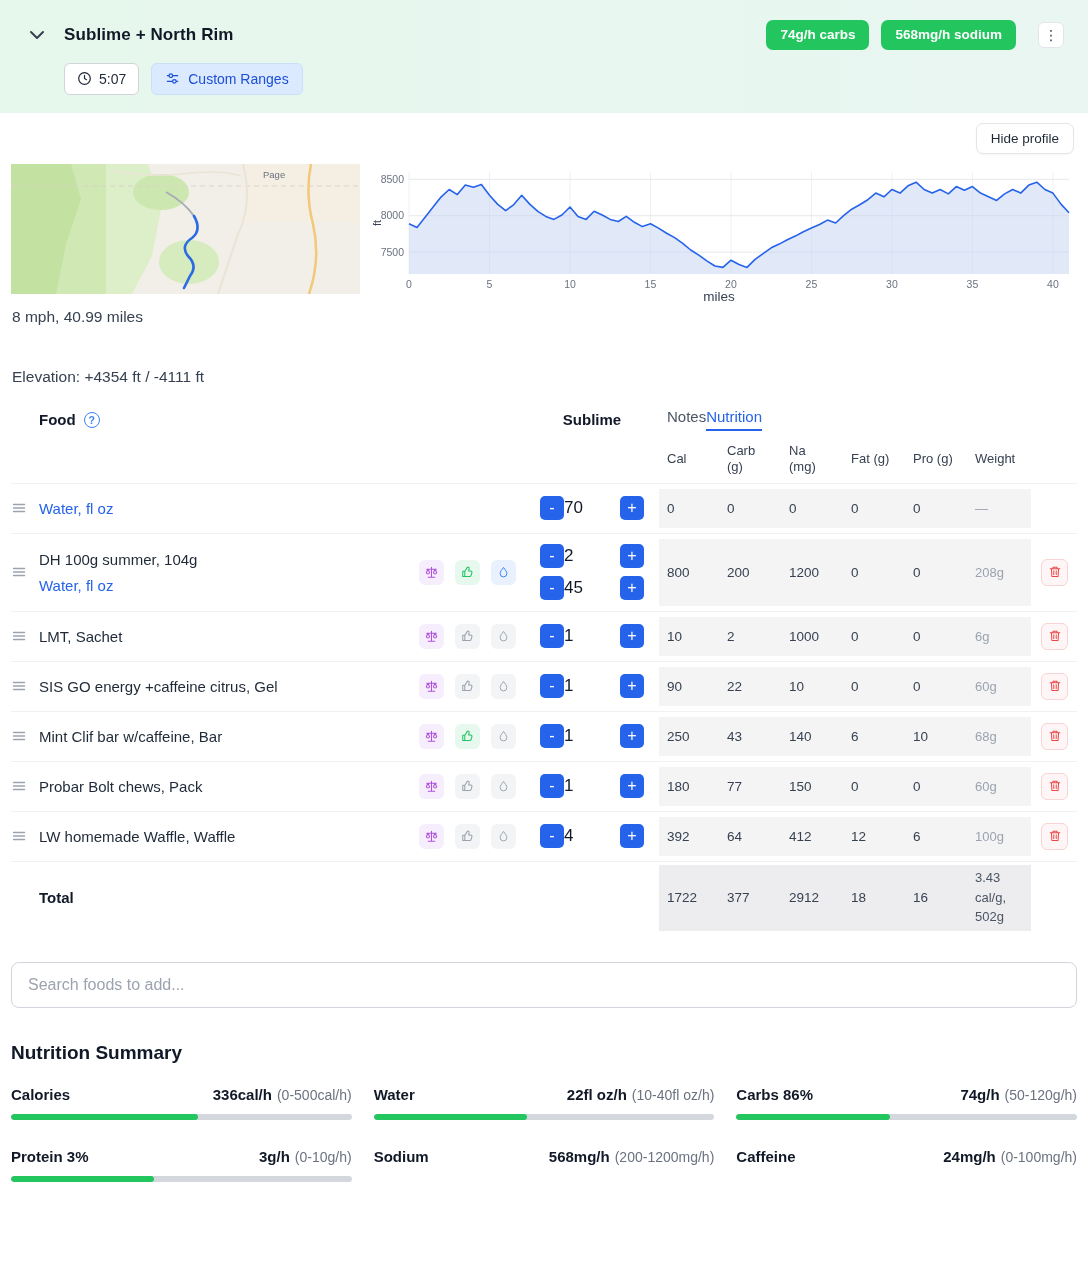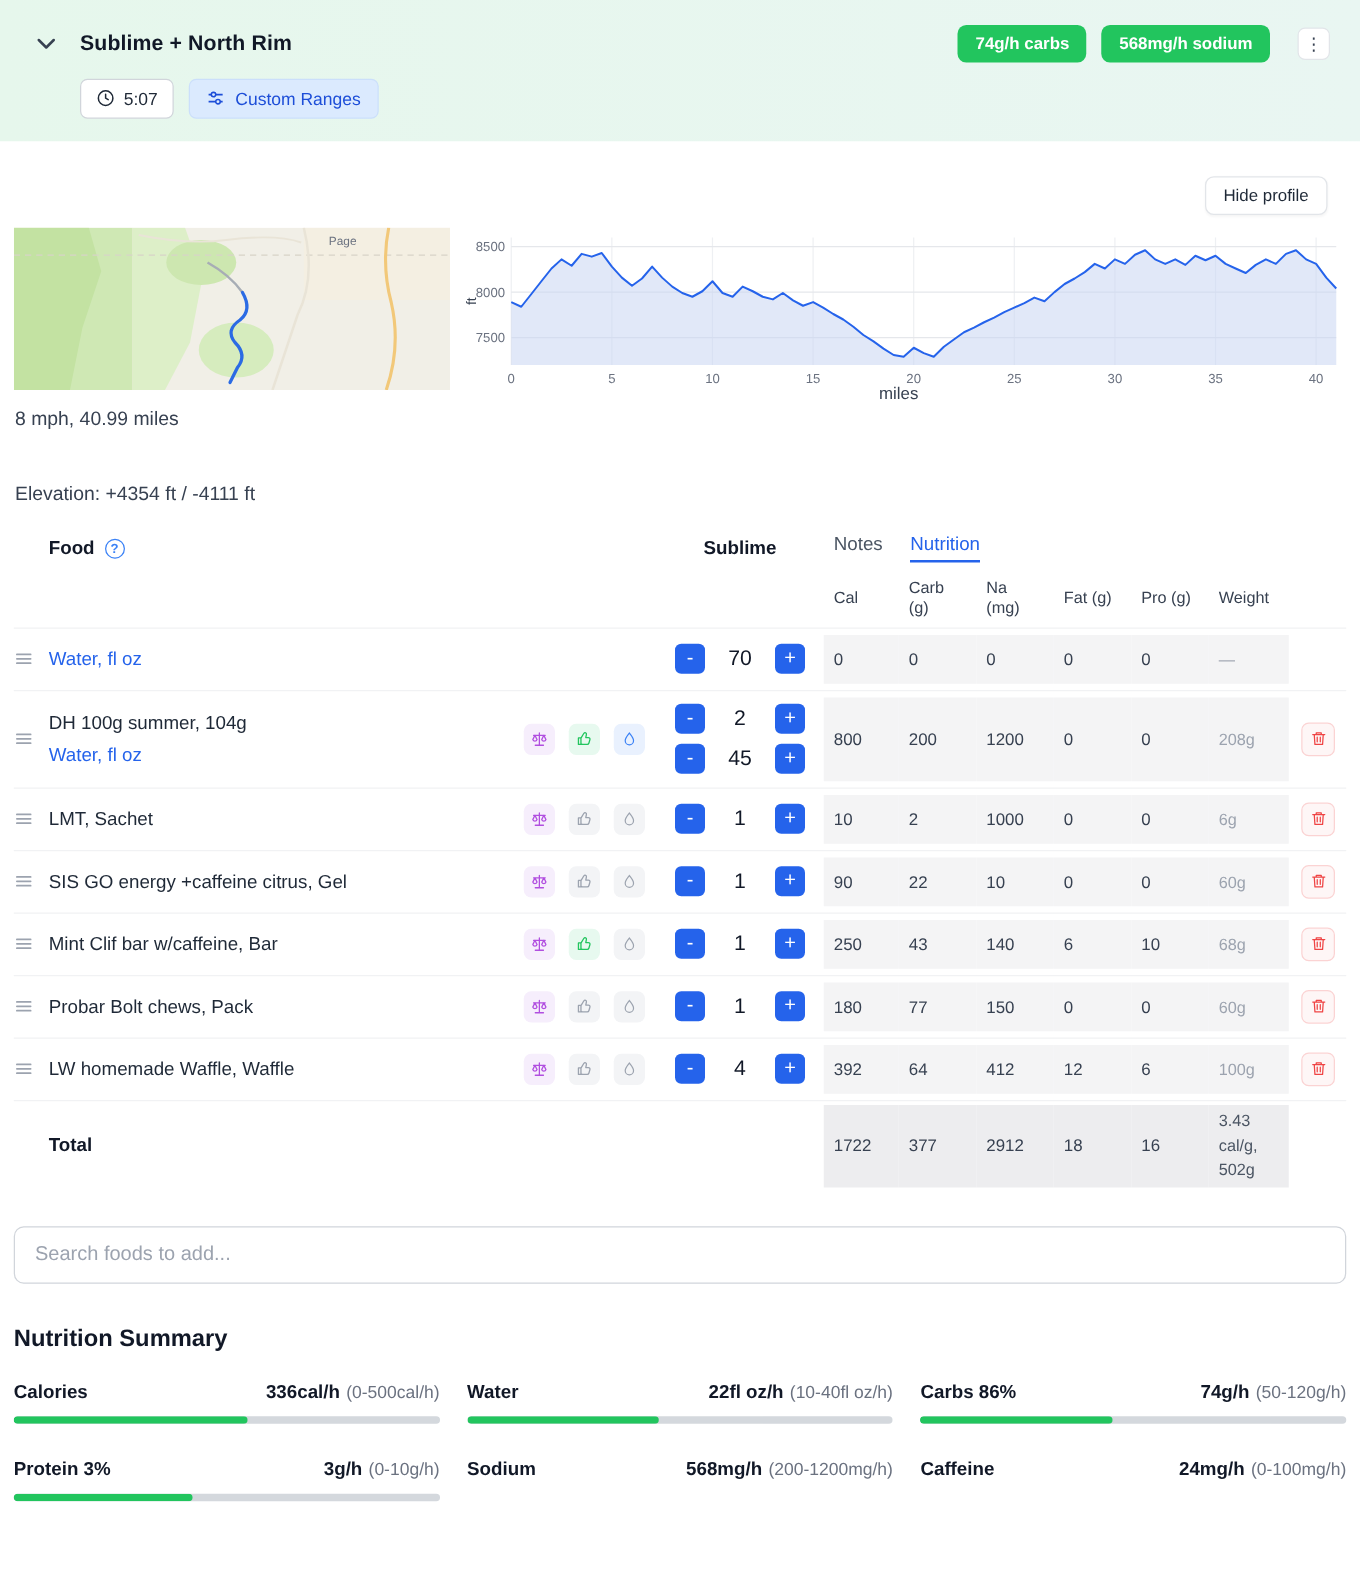--- a/index.html
+++ b/index.html
@@ -12,38 +12,38 @@
   .chev-btn{width:26px;height:26px;display:flex;align-items:center;justify-content:center;color:#374151;cursor:pointer;background:none;border:none}
   .title{font-size:17px;font-weight:700;color:#111827;margin-left:14px;letter-spacing:.1px}
   .h-right{margin-left:auto;display:flex;align-items:center;gap:12px}
   .badge{background:#22c55e;color:#fff;font-size:13.5px;font-weight:700;padding:8px 14px;border-radius:7px;line-height:1}
   .kebab{width:26px;height:26px;background:#fff;border:1px solid #e2e5e9;border-radius:6px;color:#374151;font-size:14px;display:flex;align-items:center;justify-content:center;margin-left:10px;cursor:pointer}
   .h-row2{display:flex;gap:12px;margin-top:13px;margin-left:40px}
   .pill{display:inline-flex;align-items:center;gap:7px;background:#fff;border:1px solid #d1d5db;border-radius:6px;padding:7px 12px;font-size:14px;color:#1f2937;cursor:pointer}
   .ranges{display:inline-flex;align-items:center;gap:8px;background:#dbeafe;border:1px solid #cbdffb;border-radius:6px;padding:7px 13px;font-size:14px;color:#1d4ed8;cursor:pointer}
 
   
-  .hide-row{display:flex;justify-content:flex-end;padding:0 26px;margin-top:28px}
+  .hide-row{display:flex;justify-content:flex-end;padding:0 14px;margin-top:10px}
   .hide-btn{background:#fff;border:1px solid #e2e5e9;border-radius:7px;padding:7px 14px;font-size:13.5px;color:#1f2937;cursor:pointer;box-shadow:0 1px 2px rgba(0,0,0,.04)}
   .profile-row{display:flex;gap:9px;padding:0 11px;margin-top:10px;align-items:flex-start}
   .map{width:349px;height:130px;overflow:hidden;flex:none;cursor:pointer}
   .chart-wrap{flex:1}
   .stats{padding:0 12px;font-size:15.5px;color:#374151}
   .stats-1{}
   .stats-2{margin-top:42px}
 
   
   .table{padding:0 11px;margin-top:18px}
   .tgrid{display:grid;grid-template-columns:28px minmax(0,1fr) 112px 134px 60px 62px 62px 62px 62px 64px 46px;align-items:center}
   .cell{display:flex;align-items:center;min-width:0}
   .t-head1{height:32px}
   .head-lbl{font-size:15px;font-weight:700;color:#111827}
   .help{display:inline-flex;align-items:center;justify-content:center;width:16px;height:16px;border:1.3px solid #3b82f6;border-radius:50%;color:#3b82f6;font-size:10.5px;margin-left:8px;cursor:pointer;font-weight:700}
   .qty-head{justify-content:center}
-  .tabs{grid-column:5 / 12;display:flex;gap:22px;padding-left:8px;align-items:flex-start}
+  .tabs{grid-column:5 / 12;display:flex;padding-left:8px;align-items:flex-start}
   .tab{font-size:15px;color:#4b5563;cursor:pointer;padding-bottom:4px;border-bottom:2px solid transparent}
   .tab.active{color:#2563eb;border-bottom-color:#2563eb}
   .t-head2{height:48px;border-bottom:1px solid #f1f2f4}
   .subh{font-size:13px;color:#374151;padding-left:8px;line-height:1.25}
   .subh span{display:block;max-width:44px}
   .trow{min-height:50px;border-bottom:1px solid #f1f2f4}
   .trow.tall{min-height:78px}
   .trow.total-row{min-height:72px;border-bottom:none}
   .c-handle{color:#9ca3af;cursor:grab;justify-content:flex-start}
   .c-name{flex-direction:column;align-items:flex-start;justify-content:center;gap:9px}
@@ -52,21 +52,21 @@
   .c-icons{gap:11px;padding-left:6px}
   .icon-btn{width:25px;height:25px;border-radius:6px;display:flex;align-items:center;justify-content:center;border:none;cursor:pointer;padding:0}
   .icon-btn.scale{background:#f6eefc;color:#b14fe0}
   .icon-btn.thumb-green{background:#e7f9ef;color:#22c55e}
   .icon-btn.thumb-gray{background:#f3f4f6;color:#9ca3af}
   .icon-btn.drop-blue{background:#e9f1fe;color:#3b82f6}
   .icon-btn.drop-gray{background:#f3f4f6;color:#9ca3af}
   .c-qty{flex-direction:column;justify-content:center;gap:8px}
   .stepper{display:flex;align-items:center}
   .stepbtn{width:24px;height:24px;background:#2563eb;color:#fff;border:none;border-radius:5px;font-size:16px;line-height:1;display:flex;align-items:center;justify-content:center;cursor:pointer;padding:0}
-  .qtynum{width:56px;text-align:center;font-size:17px;color:#111827}
+  .qtynum{width:56px;font-size:17px;color:#111827}
   .ncell{align-self:stretch;margin:5px 0;background:#f4f4f5;display:flex;align-items:center;font-size:13.5px;color:#374151;padding-left:8px}
   .ncell.weight{color:#9ca3af;font-size:13px;padding-right:4px}
   .c-trash{justify-content:flex-start;padding-left:10px}
   .trashbtn{width:27px;height:27px;border-radius:6px;border:1px solid #fbd3d3;background:#fef6f6;color:#ef4444;display:flex;align-items:center;justify-content:center;cursor:pointer;padding:0}
   .total-label{font-size:15px;font-weight:700;color:#111827}
   .total-row .ncell{background:#ededef;margin:3px 0;font-weight:500;color:#374151}
   .total-row .ncell.tweight{color:#4b5563;font-size:13px;font-weight:500;line-height:1.5;white-space:normal;align-items:center}
   .total-row .ncell.tweight span{max-width:46px;display:block}
 
   

